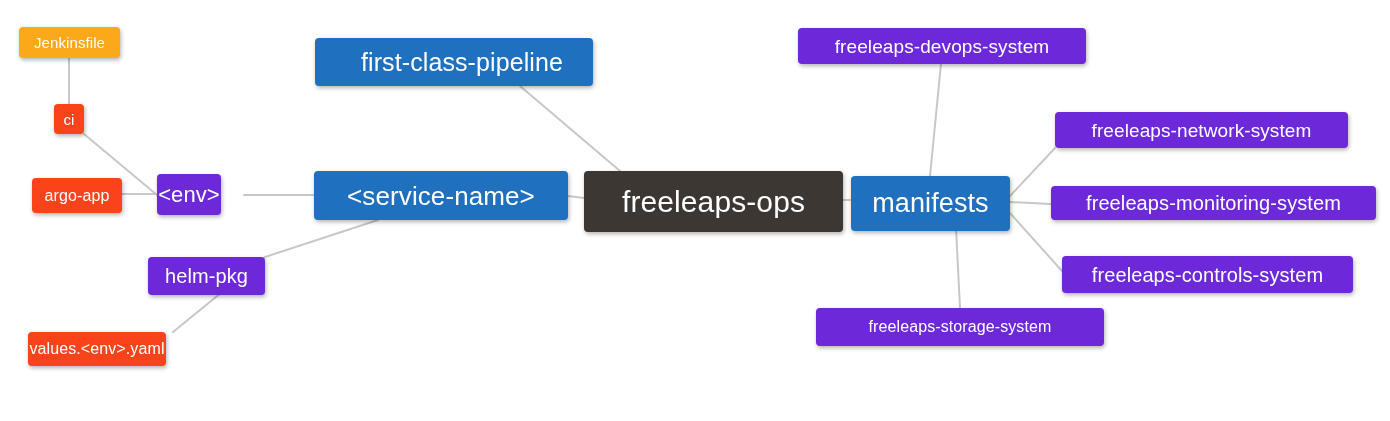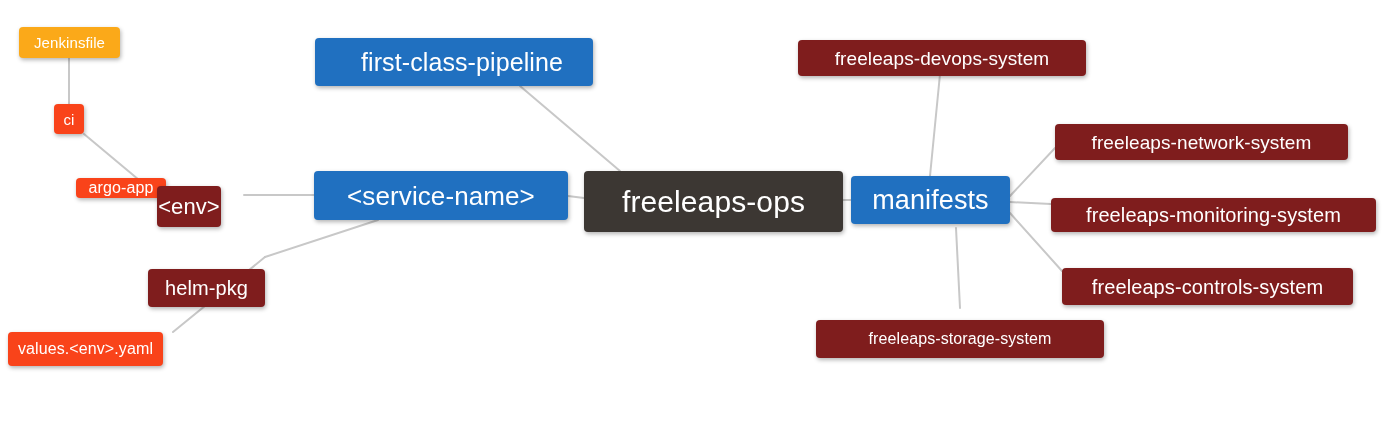--- a/index.html
+++ b/index.html
@@ -32,21 +32,21 @@
     justify-content: center;
     border-radius: 4px;
     color: #ffffff;
     white-space: nowrap;
     box-shadow: 1px 2px 4px rgba(0,0,0,0.30);
     letter-spacing: 0.1px;
     line-height: 1;
   }
   .n-root   { background: #3c3733; }
   .n-blue   { background: #2070c0; }
-  .n-green  { background: #7f1d1d; margin-top: 12px; }
+  .n-green  { background: #6d28d9; }
   .n-orange { background: #fba919; }
   .n-red    { background: #f9431a; }
 </style>
 </head>
 <body>
 
 <div id="canvas">
   <svg id="edges" viewBox="0 0 1390 421" xmlns="http://www.w3.org/2000/svg">
       <path d="M 69,58 L 69,104" stroke="#c8c8c8" stroke-width="2" fill="none" stroke-linecap="round"></path>
       <path d="M 84,134 L 157,195" stroke="#c8c8c8" stroke-width="2" fill="none" stroke-linecap="round"></path>
@@ -59,27 +59,27 @@
       <path d="M 843,200 L 851,200" stroke="#c8c8c8" stroke-width="2" fill="none" stroke-linecap="round"></path>
       <path d="M 930,176 L 941,64" stroke="#c8c8c8" stroke-width="2" fill="none" stroke-linecap="round"></path>
       <path d="M 1010,196 L 1055,148" stroke="#c8c8c8" stroke-width="2" fill="none" stroke-linecap="round"></path>
       <path d="M 1010,202 L 1051,204" stroke="#c8c8c8" stroke-width="2" fill="none" stroke-linecap="round"></path>
       <path d="M 1010,213 L 1062,271" stroke="#c8c8c8" stroke-width="2" fill="none" stroke-linecap="round"></path>
       <path d="M 956,228 L 960,308" stroke="#c8c8c8" stroke-width="2" fill="none" stroke-linecap="round"></path>
     </svg>
   <div id="nodes">
       <div class="node n-orange" style="left: 19px; top: 27px; width: 101px; height: 31px; font-size: 15px;">Jenkinsfile</div>
       <div class="node n-red" style="left: 54px; top: 104px; width: 30px; height: 30px; font-size: 15px;">ci</div>
-      <div class="node n-red" style="left: 32px; top: 178px; width: 90px; height: 20px; font-size: 16px; margin-left: 44px;">argo-app</div>
+      <div class="node n-red" style="left: 32px; top: 178px; width: 90px; height: 35px; font-size: 16px;">argo-app</div>
       <div class="node n-green" style="left: 157px; top: 174px; width: 64px; height: 41px; font-size: 22px;">&lt;env&gt;</div>
-      <div class="node n-red" style="left: 8px; top: 332px; width: 155px; height: 34px; font-size: 16px;">values.&lt;env&gt;.yaml</div>
+      <div class="node n-red" style="left: 28px; top: 332px; width: 138px; height: 34px; font-size: 16px;">values.&lt;env&gt;.yaml</div>
       <div class="node n-green" style="left: 148px; top: 257px; width: 117px; height: 38px; font-size: 20px;">helm-pkg</div>
       <div class="node n-blue" style="left: 315px; top: 38px; width: 278px; height: 48px; font-size: 25px; padding-left: 16px;">first-class-pipeline</div>
       <div class="node n-blue" style="left: 314px; top: 171px; width: 254px; height: 49px; font-size: 26px;">&lt;service-name&gt;</div>
       <div class="node n-root" style="left: 584px; top: 171px; width: 259px; height: 61px; font-size: 30px;">freeleaps-ops</div>
-      <div class="node n-blue" style="left: 851px; top: 176px; width: 159px; height: 48px; font-size: 27px;">manifests</div>
+      <div class="node n-blue" style="left: 851px; top: 176px; width: 159px; height: 55px; font-size: 27px;">manifests</div>
       <div class="node n-green" style="left: 798px; top: 28px; width: 288px; height: 36px; font-size: 19px;">freeleaps-devops-system</div>
       <div class="node n-green" style="left: 1055px; top: 112px; width: 293px; height: 36px; font-size: 19px;">freeleaps-network-system</div>
       <div class="node n-green" style="left: 1051px; top: 186px; width: 325px; height: 34px; font-size: 20px;">freeleaps-monitoring-system</div>
       <div class="node n-green" style="left: 1062px; top: 256px; width: 291px; height: 37px; font-size: 20px;">freeleaps-controls-system</div>
       <div class="node n-green" style="left: 816px; top: 308px; width: 288px; height: 38px; font-size: 16px;">freeleaps-storage-system</div>
     </div>
 </div>
 
 </body></html>

